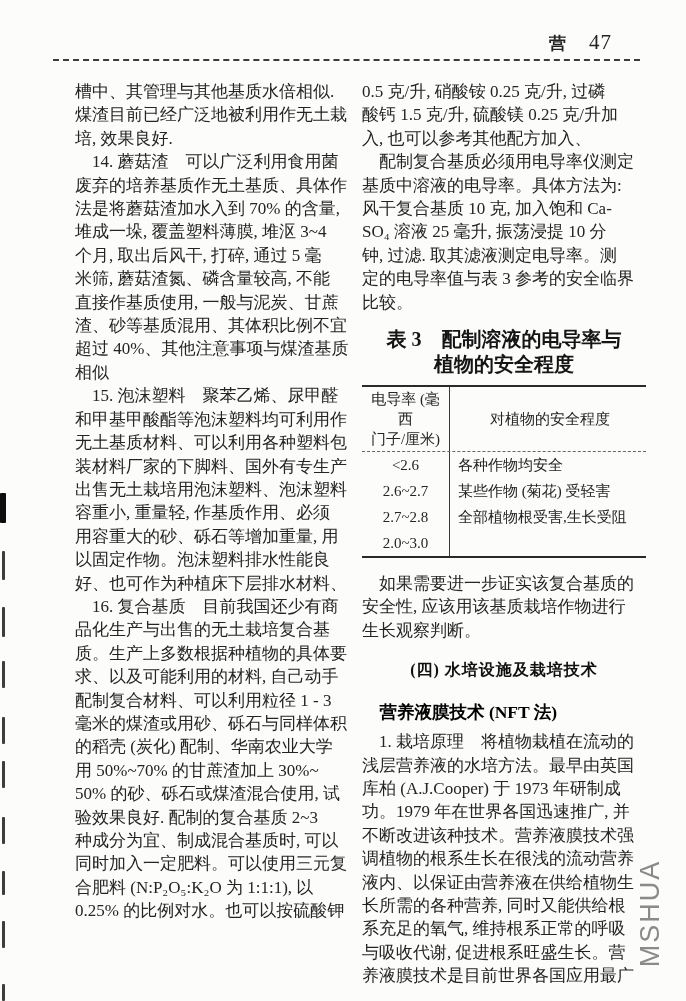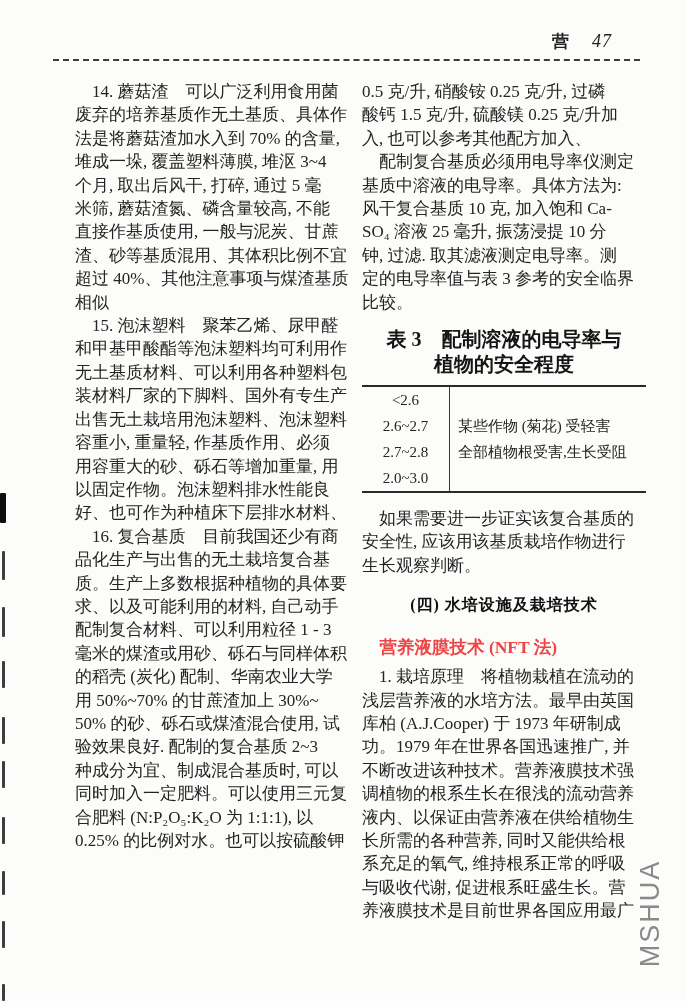--- a/index.html
+++ b/index.html
@@ -16,21 +16,21 @@
     color:#1f1f1f;
   }
   
   .running-head{
     position:absolute;top:30px;left:0;width:612px;
     text-align:right;
     font-size:17px;color:#222;
     letter-spacing:1px;
   }
   .running-head .mark{margin-right:22px;font-weight:bold;}
-  .running-head .pagenum{font-size:18px;font-style:italic;}
+  .running-head .pagenum{font-size:21px;}
   .head-rule{
     position:absolute;top:59px;left:53px;width:587px;height:0;
     border-top:2px dashed #3c3c3c;
   }
   
   .col{
     position:absolute;top:80px;
     font-size:17px;line-height:23.4px;
     color:#242424;
     text-align:justify;
@@ -69,21 +69,21 @@
   .ec-table .thead-row .c2{justify-content:center;}
   .ec-table .trow .c1{padding-top:3px;padding-bottom:3px;}
   
   .section-heading{
     text-align:center;font-weight:bold;
     font-size:16px;letter-spacing:1px;
     margin:16px 0 0 0;color:#101010;
   }
   .sub-heading{
     font-weight:bold;font-size:17.5px;
-    margin:19px 0 6px 0;text-indent:1em;color:#ef4444;
+    margin:19px 0 6px 0;text-indent:1em;color:#000000;
   }
   
   .spine-mark{position:absolute;background:#3d3d3d;border-radius:1px;}
   .spine-mark.first{background:#0d0d0d;}
   
   .watermark{
     position:absolute;
     right:-34px;bottom:72px;
     width:140px;text-align:center;
     transform:rotate(-90deg);
@@ -97,20 +97,23 @@
 <body>
 
 <div class="page">
 
   <div class="running-head">
     <span class="mark">营</span><span class="pagenum">47</span>
   </div>
   <div class="head-rule"></div>
 
   <div class="col col-left">
+    <p class="para">槽中、其管理与其他基质水倍相似.
+煤渣目前已经广泛地被利用作无土栽
+培, 效果良好.</p>
     <p class="para">　14. 蘑菇渣　可以广泛利用食用菌
 废弃的培养基质作无土基质、具体作
 法是将蘑菇渣加水入到 70% 的含量,
 堆成一垛, 覆盖塑料薄膜, 堆沤 3~4
 个月, 取出后风干, 打碎, 通过 5 毫
 米筛, 蘑菇渣氮、磷含量较高, 不能
 直接作基质使用, 一般与泥炭、甘蔗
 渣、砂等基质混用、其体积比例不宜
 超过 40%、其他注意事项与煤渣基质
 相似</p>
@@ -148,22 +151,28 @@
 风干复合基质 10 克, 加入饱和 Ca-
 SO₄ 溶液 25 毫升, 振荡浸提 10 分
 钟, 过滤. 取其滤液测定电导率。测
 定的电导率值与表 3 参考的安全临界
 比较。</p>
 
     <div class="table-title">表 3　配制溶液的电导率与
 植物的安全程度</div>
 
     <div class="ec-table">
+      <div class="thead-row">
+        <div class="c1">电导率 (毫西
+门子/厘米)</div>
+        <div class="c2">对植物的安全程度</div>
+      </div>
       <div class="trow">
         <div class="c1">&lt;2.6</div>
+        <div class="c2">各种作物均安全</div>
       </div>
       <div class="trow">
         <div class="c1">2.6~2.7</div>
         <div class="c2">某些作物 (菊花) 受轻害</div>
       </div>
       <div class="trow">
         <div class="c1">2.7~2.8</div>
         <div class="c2">全部植物根受害,生长受阻</div>
       </div>
       <div class="trow">

